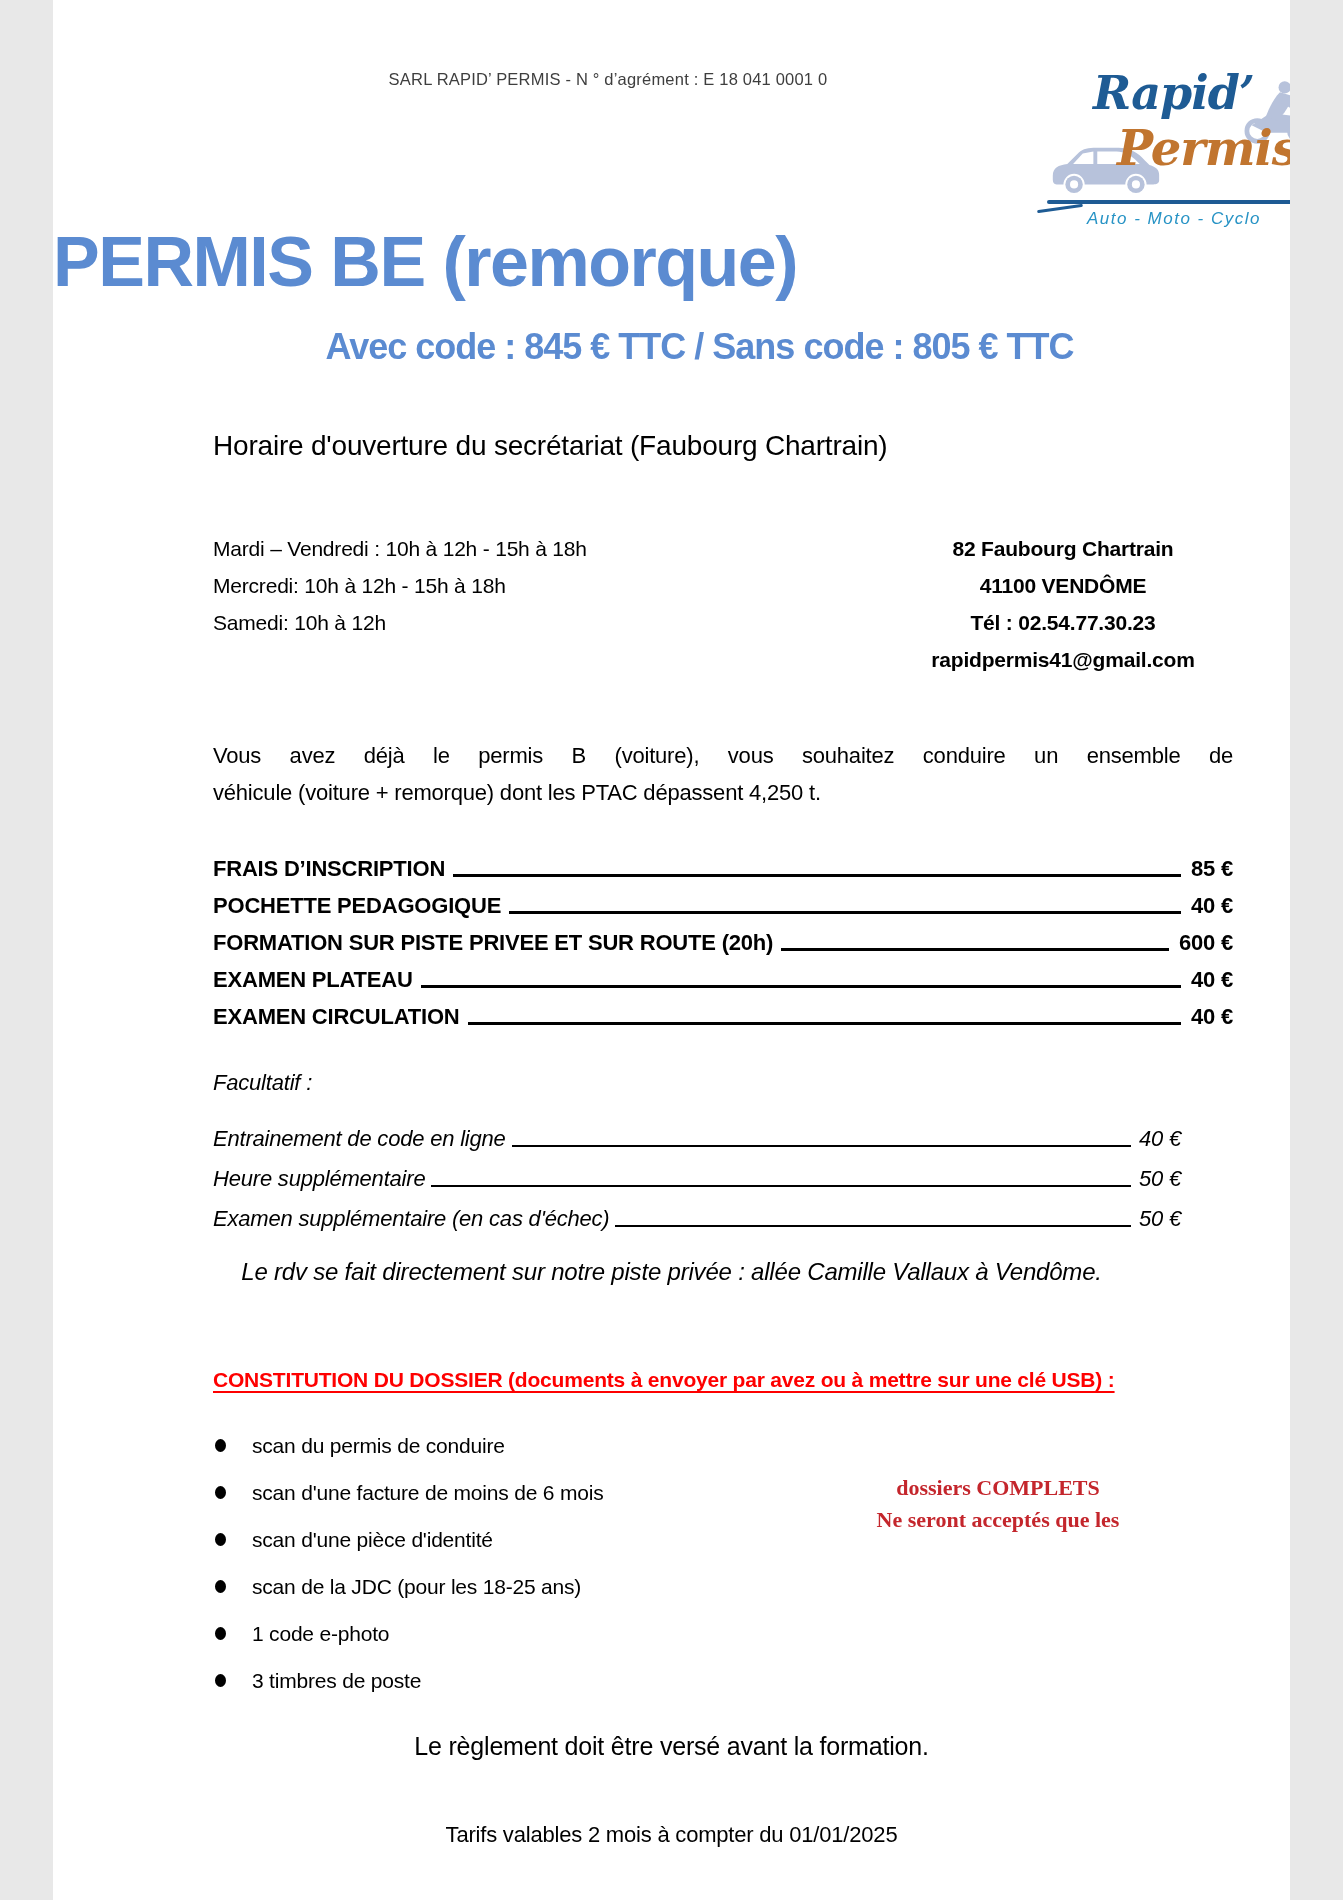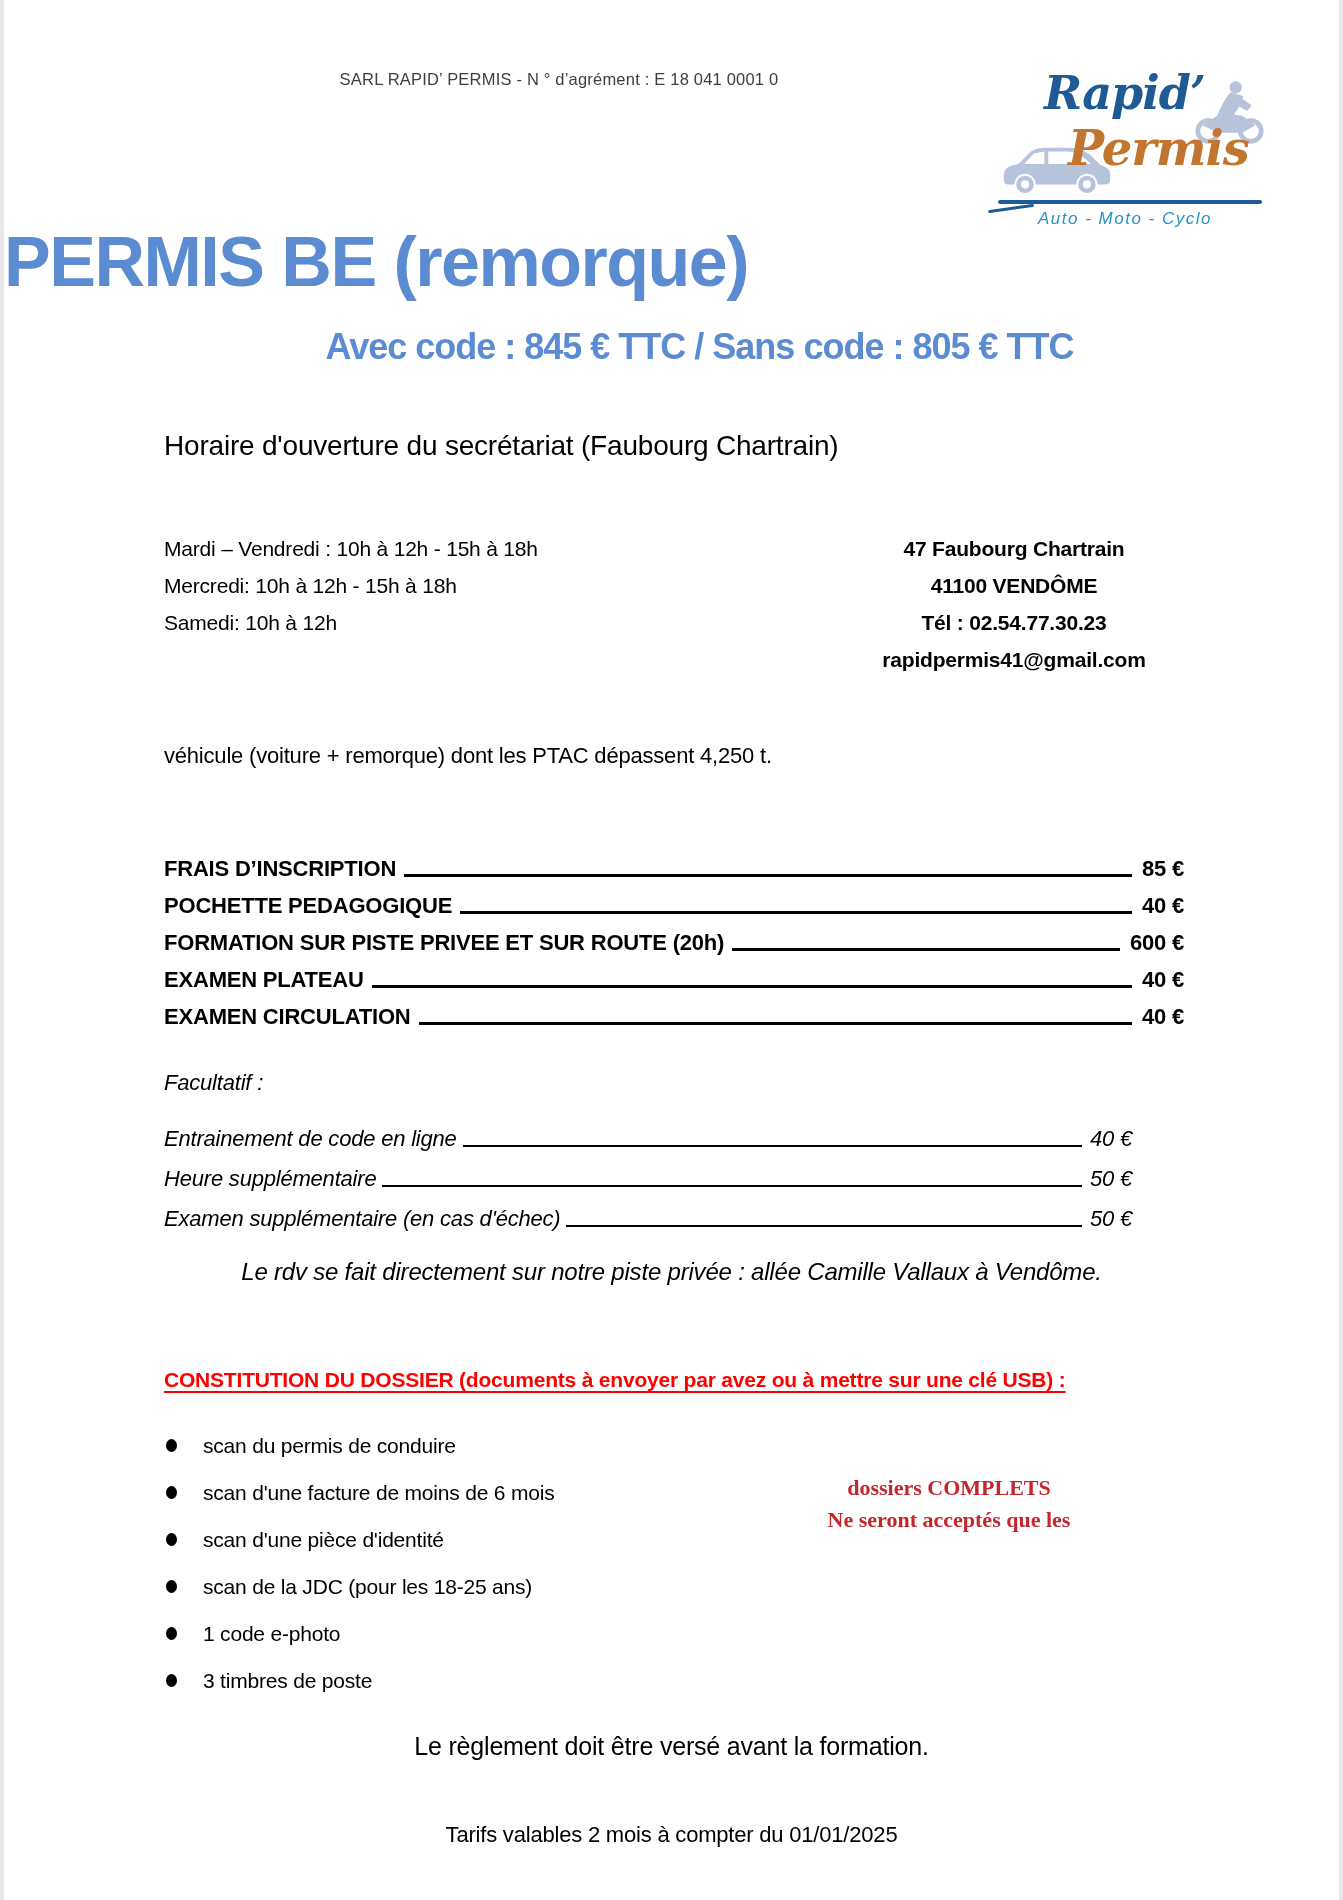--- a/index.html
+++ b/index.html
@@ -1,18 +1,18 @@
 <!DOCTYPE html>
 <html><head>
 <meta charset="utf-8">
 <style>
   html,body{margin:0;padding:0;background:#e8e8e8;}
   .page{
     position:relative;
-    width:1335px;height:1900px;
+    width:1237px;height:1900px;
     margin:0 auto;
     background:#ffffff;
     font-family:"Liberation Sans",sans-serif;
     color:#000;
     overflow:hidden;
   }
   
   .agrement{
     position:absolute;top:70px;left:555px;transform:translateX(-50%);
     font-size:16.5px;color:#3e3e3e;white-space:nowrap;letter-spacing:.2px;
@@ -118,27 +118,28 @@
   <div class="sub-title">Avec code : 845 € TTC / Sans code : 805 € TTC</div>
 
   <div class="hours-heading">Horaire d'ouverture du secrétariat (Faubourg Chartrain)</div>
   <div class="schedule">
     <div>Mardi – Vendredi : 10h à 12h -  15h à 18h</div>
     <div>Mercredi: 10h à 12h - 15h à 18h</div>
     <div>Samedi: 10h à 12h</div>
   </div>
 
   <div class="contact">
-    <div>47 Faubourg Chartrain</div>
+    <div>82 Faubourg Chartrain</div>
     <div>41100 VENDÔME</div>
     <div>Tél : 02.54.77.30.23</div>
     <div>rapidpermis41@gmail.com</div>
   </div>
 
   <div class="intro">
+    <div class="just">Vous avez déjà le permis B (voiture), vous souhaitez conduire un ensemble de</div>
     <div>véhicule (voiture + remorque) dont les PTAC dépassent 4,250 t.</div>
   </div>
 
   <div class="fees">
     <div class="fee-row">
       <span class="label">FRAIS D’INSCRIPTION</span>
       <span class="fill"></span>
       <span class="price">85 €</span>
     </div>
     <div class="fee-row">

